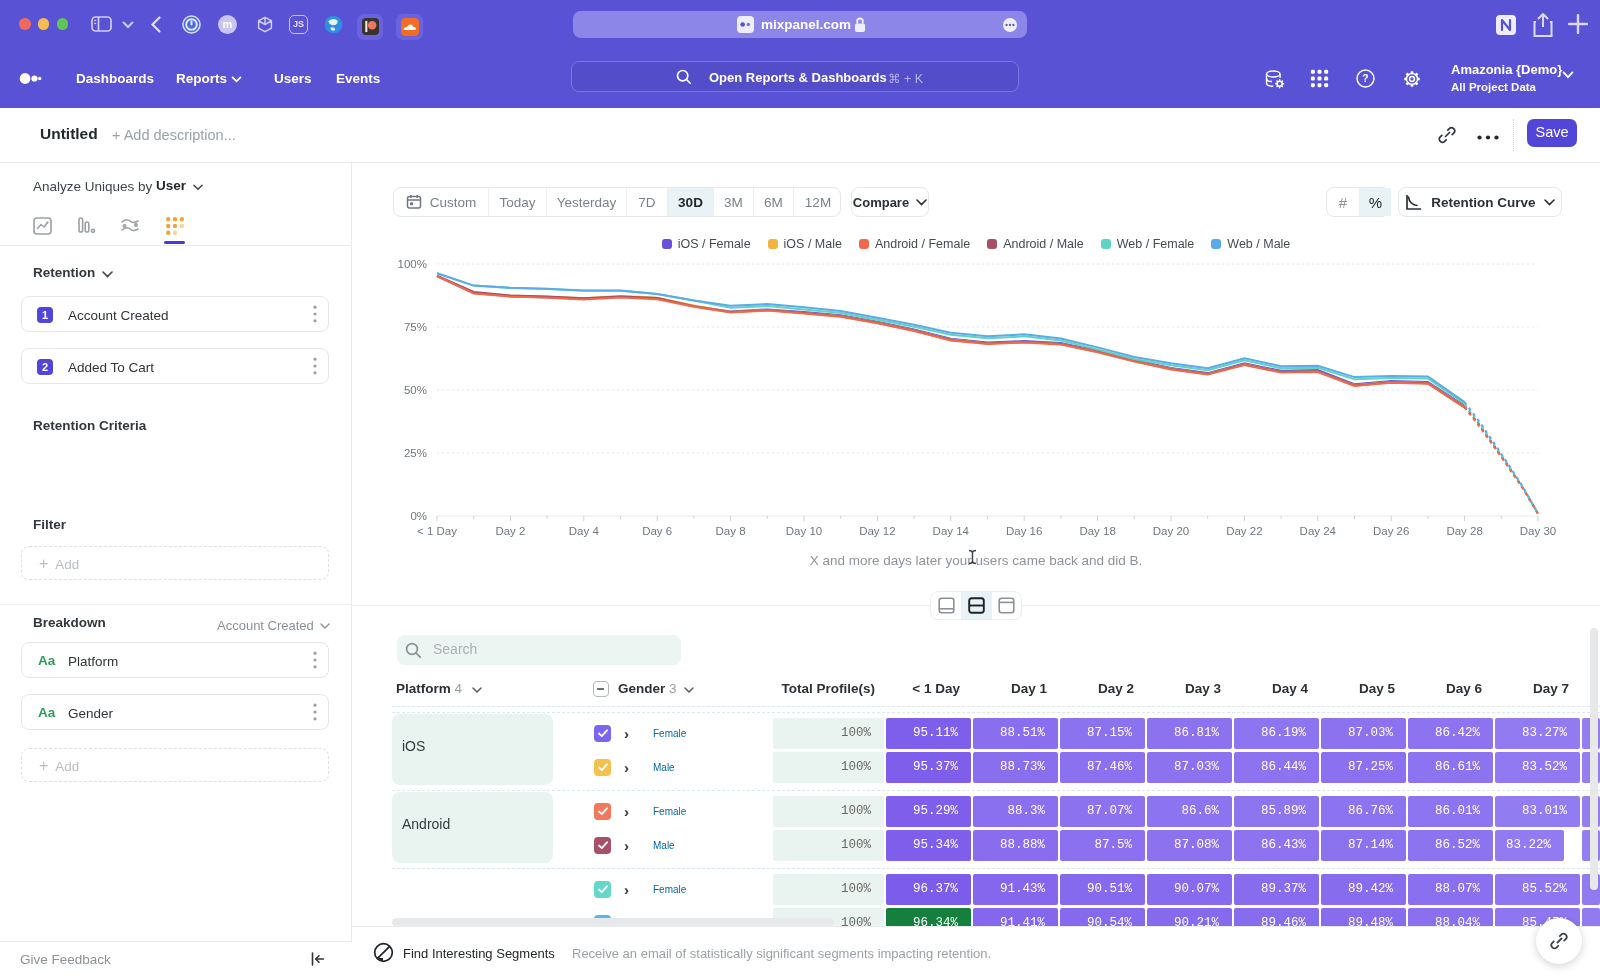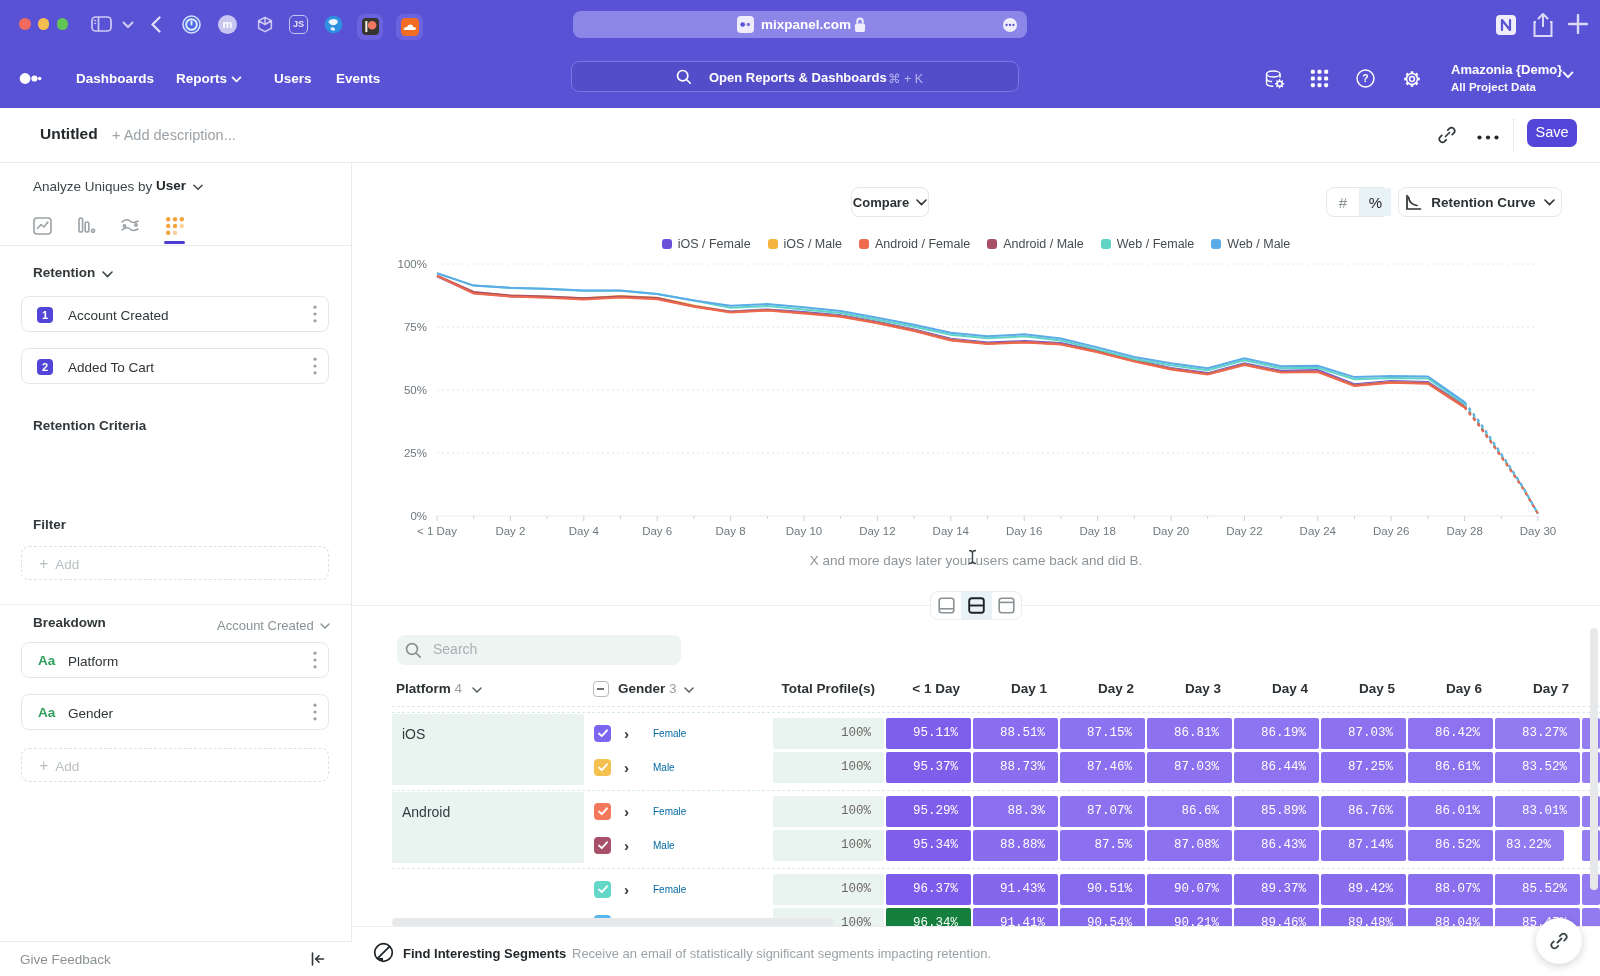--- a/index.html
+++ b/index.html
@@ -36,21 +36,21 @@
 .seg{position:absolute;top:0;height:28px;display:flex;align-items:center;justify-content:center;font-size:13.5px;color:#7b8387;border-left:1px solid #eceff0}
 .legend{position:absolute;left:352px;top:237px;width:1248px;display:flex;justify-content:center;gap:17px;font-size:12.5px;color:#454c50}
 .legend .it{display:flex;align-items:center;gap:6px}
 .legend .sw{width:10px;height:10px;border-radius:3px;display:inline-block}
 .chart{position:absolute;left:352px;top:230px}
 .caption{position:absolute;left:352px;top:553px;width:1248px;text-align:center;font-size:13.5px;color:#8d9499}
 
 .searchbox{position:absolute;left:397px;top:635px;width:284px;height:30px;background:#edf5f3;border-radius:8px;color:#a9b0b4;font-size:14px;line-height:29px;padding-left:36px}
 .thead{position:absolute;top:681px;font-size:13.5px;font-weight:700;color:#2b3134}
 .dayhead{position:absolute;top:681px;text-align:right;font-size:13.5px;font-weight:700;color:#2b3134}
-.platbox{position:absolute;left:392px;width:192px;background:#e9f4f1;border-radius:2px;font-size:14px;color:#343b3f;padding:12px 0 0 10px}
+.platbox{position:absolute;left:392px;width:161px;background:#e9f4f1;border-radius:8px;font-size:14px;color:#343b3f;padding:24px 0 0 10px}
 .gcell{position:absolute;left:594px;height:31px;display:flex;align-items:center}
 .cbx{width:17px;height:17px;border-radius:4px;display:inline-flex;align-items:center;justify-content:center}
 .exp{margin-left:13px;font-size:15px;font-weight:700;color:#343b3f;line-height:1}
 .glab{margin-left:24px;font-size:10px;color:#0369a1}
 .totcell{position:absolute;left:773px;width:111px;height:31px;background:#e9f4f1;border-radius:2px;font-family:"Liberation Mono",monospace;font-size:12.5px;color:#6b6762;text-align:right;padding:8px 13px 0 0}
 .pcell{position:absolute;height:31px;border-radius:2px;font-family:"Liberation Mono",monospace;font-size:12.5px;color:#fff;text-align:right;padding:8px 13px 0 0}
 
 .botbar{position:absolute;left:352px;top:926px;width:1248px;height:50px;background:#fff;border-top:1px solid #e9ebec}
 .fab{position:absolute;left:1536px;top:918px;width:46px;height:46px;border-radius:50%;background:#fff;box-shadow:0 2px 8px rgba(0,0,0,.18);display:flex;align-items:center;justify-content:center}
 .feet{position:absolute;left:0;top:941px;width:352px;height:35px;border-top:1px solid #e8eaeb;background:#fff}
@@ -336,20 +336,40 @@
     <div class="abs" style="left:20px;top:10px;font-size:13.5px;color:#8b9295">Give Feedback</div>
     <svg class="abs" style="left:310px;top:9px" width="16" height="16" viewBox="0 0 16 16">
         <g stroke="#2f3538" stroke-width="1.6" fill="none" stroke-linecap="round">
           <line x1="2.5" y1="2" x2="2.5" y2="14"></line>
           <line x1="13.5" y1="8" x2="6" y2="8"></line>
           <path d="M9 4.8 L5.8 8 L9 11.2"></path>
         </g>
       </svg>
   </div>
 
+  <div class="tbtn" style="left:393px;width:448px;justify-content:flex-start">
+    <div class="seg" style="left:0;width:94px;border-left:none">
+      <svg width="16" height="16" viewBox="0 0 16 16" style="margin-right:8px">
+          <g fill="none" stroke="#6f787c" stroke-width="1.5">
+            <rect x="1.5" y="2.5" width="13" height="11.5" rx="2"></rect>
+            <line x1="1.5" y1="6" x2="14.5" y2="6"></line>
+            <line x1="4.8" y1="1" x2="4.8" y2="4"></line>
+            <line x1="11.2" y1="1" x2="11.2" y2="4"></line>
+            <rect x="4" y="8.3" width="3" height="3" rx="0.6" fill="#6f787c" stroke="none"></rect>
+          </g>
+        </svg>
+      Custom</div>
+    <div class="seg" style="left:94px;width:58px">Today</div>
+    <div class="seg" style="left:152px;width:80px">Yesterday</div>
+    <div class="seg" style="left:232px;width:41px">7D</div>
+    <div class="seg" style="left:273px;width:46px;background:#e9f2f5;color:#22272a;font-weight:700">30D</div>
+    <div class="seg" style="left:319px;width:40px">3M</div>
+    <div class="seg" style="left:359px;width:40px">6M</div>
+    <div class="seg" style="left:399px;width:49px">12M</div>
+  </div>
   <div class="tbtn" style="left:851px;width:78px;color:#2b3134;font-weight:700;font-size:13px">Compare
     <svg style="margin-left:7px" width="11" height="7" viewBox="0 0 11 7">
         <path d="M1 1 L5.5 5.5 L10 1" fill="none" stroke="#2b3134" stroke-width="1.6" stroke-linecap="round"></path>
       </svg>
   </div>
   <div class="tbtn" style="left:1326px;width:64px">
     <div class="seg" style="left:0;width:32px;border-left:none;color:#8a9296;font-size:15px">#</div>
     <div class="seg" style="left:32px;width:32px;background:#e9f2f5;color:#22272a;font-size:15px">%</div>
   </div>
   <div class="tbtn" style="left:1398px;width:164px;color:#2b3134;font-weight:700;font-size:13.5px">
@@ -615,21 +635,21 @@
 
   <div class="abs" style="left:392px;top:918px;width:442px;height:9px;background:#e7e8ea;border-radius:5px"></div>
   <div class="abs" style="left:1590px;top:628px;width:8px;height:262px;background:#e7e8ea;border-radius:4px"></div>
 
   <div class="botbar">
     <svg class="abs" style="left:21px;top:15px" width="21" height="21" viewBox="0 0 21 21">
         <circle cx="10.5" cy="10.5" r="8.8" fill="none" stroke="#1d2225" stroke-width="1.7"></circle>
         <line x1="4.3" y1="16.7" x2="16.7" y2="4.3" stroke="#1d2225" stroke-width="1.7"></line>
         <path d="M5 16 L10 16 L10 19.1 A8.8 8.8 0 0 1 5 16 Z" fill="#1d2225"></path>
       </svg>
-    <div class="abs" style="left:51px;top:19px;font-size:13px;font-weight:700;color:#23282b">Find Interesting Segments</div>
+    <div class="abs" style="left:51px;top:19px;font-size:13px;font-weight:400;color:#23282b">Find Interesting Segments</div>
     <div class="abs" style="left:220px;top:19px;font-size:13px;color:#9ba2a6">Receive an email of statistically significant segments impacting retention.</div>
   </div>
   <div class="fab">
       <svg width="20" height="20" viewBox="0 0 20 20">
         <g fill="none" stroke="#3c4347" stroke-width="1.8" stroke-linecap="round">
           <path d="M8.5 11.5 L12.5 7.5 M10.8 5.2 L12.3 3.7 Q14.5 1.5 16.7 3.7 Q18.9 5.9 16.7 8.1 L15.2 9.6 M9.2 14.8 L7.7 16.3 Q5.5 18.5 3.3 16.3 Q1.1 14.1 3.3 11.9 L4.8 10.4"></path>
         </g>
       </svg>
     </div>
 </div>

